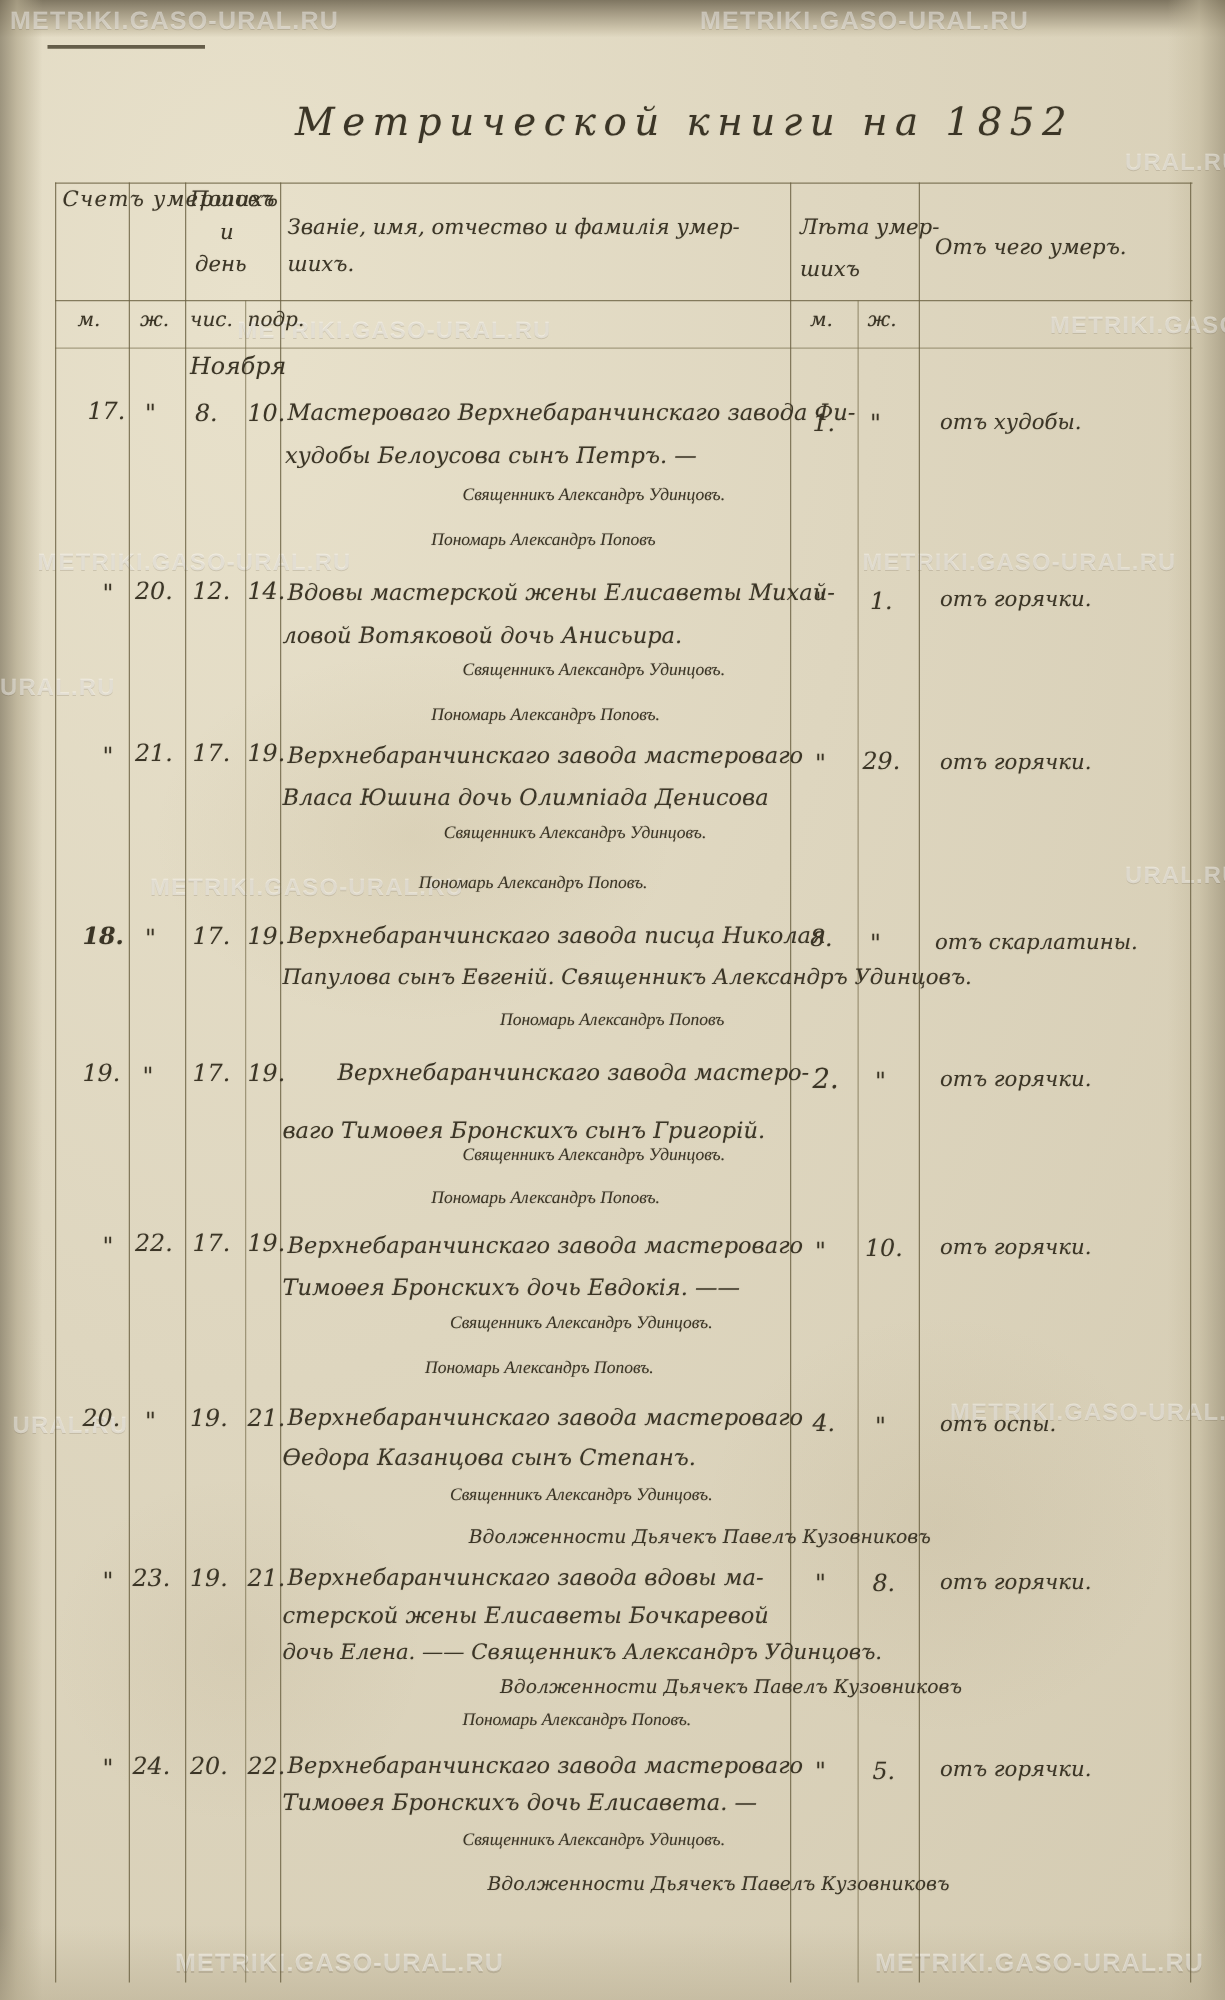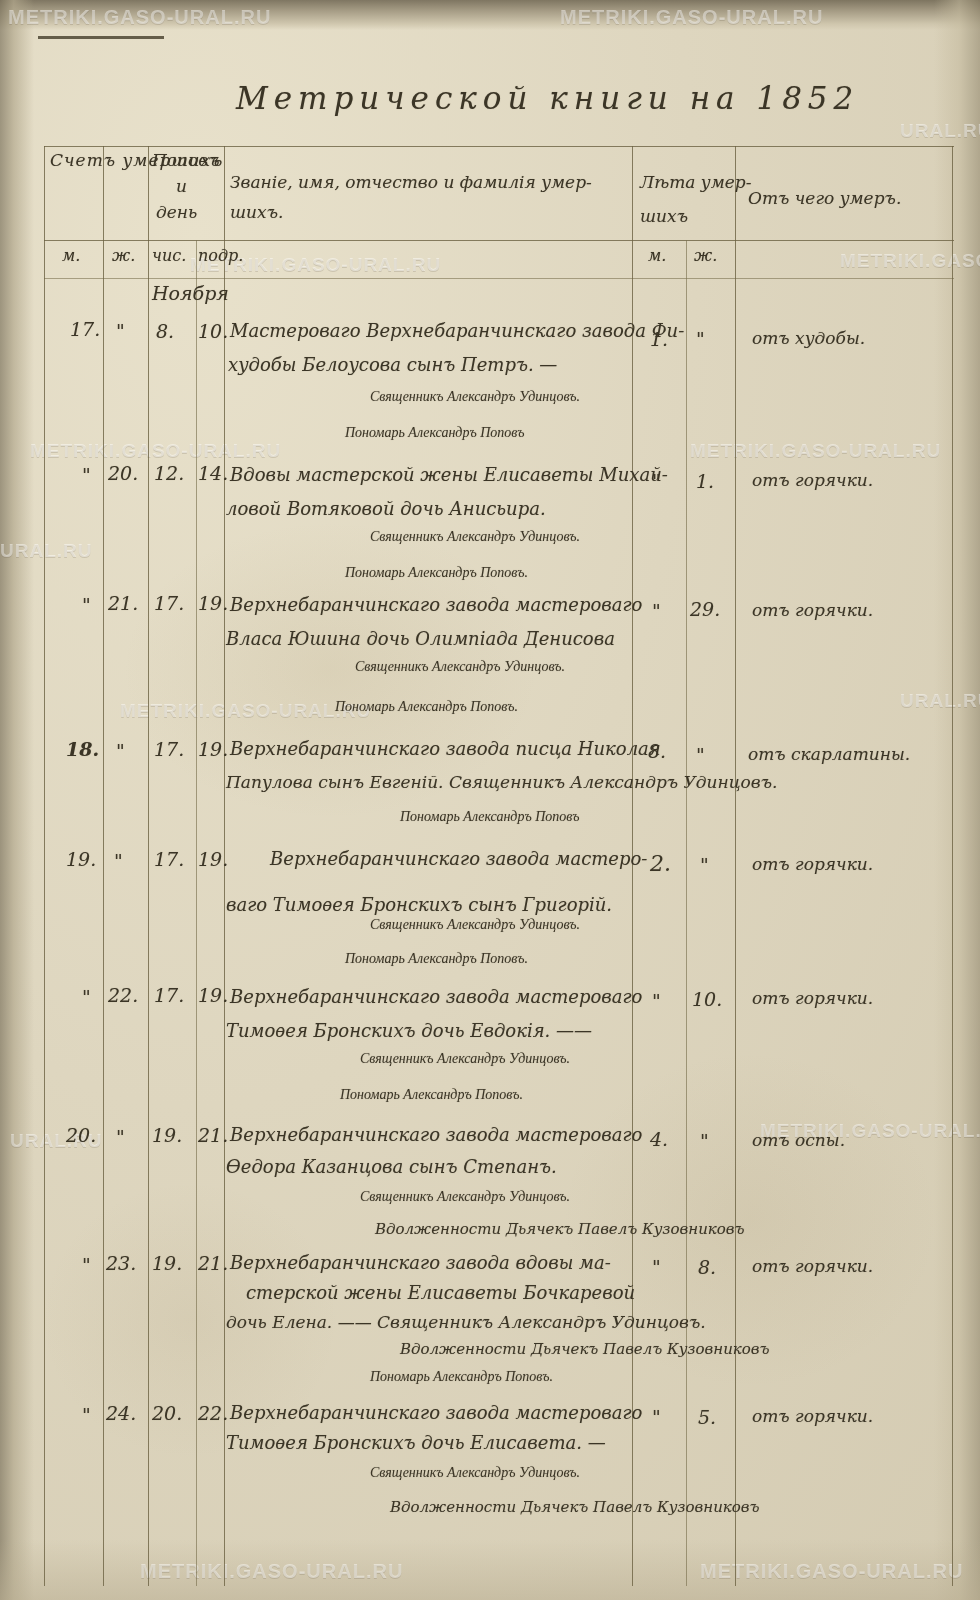--- a/index.html
+++ b/index.html
@@ -233,21 +233,21 @@
   <div class="hw num" style="left:700px;top:1132px;">"</div>
   <div class="hw cause" style="left:752px;top:1132px;">отъ оспы.</div>
   <div class="hw sign" style="left:360px;top:1190px;">Священникъ Александръ Удинцовъ.</div>
   <div class="hw sign-sm" style="left:375px;top:1222px;">Вдолженности Дьячекъ Павелъ Кузовниковъ</div>
 
   <div class="hw num" style="left:82px;top:1256px;">"</div>
   <div class="hw num" style="left:106px;top:1254px;">23.</div>
   <div class="hw num" style="left:152px;top:1254px;">19.</div>
   <div class="hw num" style="left:198px;top:1254px;">21.</div>
   <div class="hw body" style="left:230px;top:1254px;">Верхнебаранчинскаго завода вдовы ма-</div>
-  <div class="hw body" style="left:226px;top:1284px;padding-left:20px;">стерской жены Елисаветы Бочкаревой</div>
+  <div class="hw body" style="left:226px;top:1284px;">стерской жены Елисаветы Бочкаревой</div>
   <div class="hw body" style="left:226px;top:1314px;font-size:17px;">дочь Елена. —— Священникъ Александръ Удинцовъ.</div>
   <div class="hw num" style="left:652px;top:1258px;">"</div>
   <div class="hw num" style="left:698px;top:1258px;">8.</div>
   <div class="hw cause" style="left:752px;top:1258px;">отъ горячки.</div>
   <div class="hw sign-sm" style="left:400px;top:1342px;">Вдолженности Дьячекъ Павелъ Кузовниковъ</div>
   <div class="hw sign" style="left:370px;top:1370px;">Пономарь Александръ Поповъ.</div>
 
   <div class="hw num" style="left:82px;top:1406px;">"</div>
   <div class="hw num" style="left:106px;top:1404px;">24.</div>
   <div class="hw num" style="left:152px;top:1404px;">20.</div>

